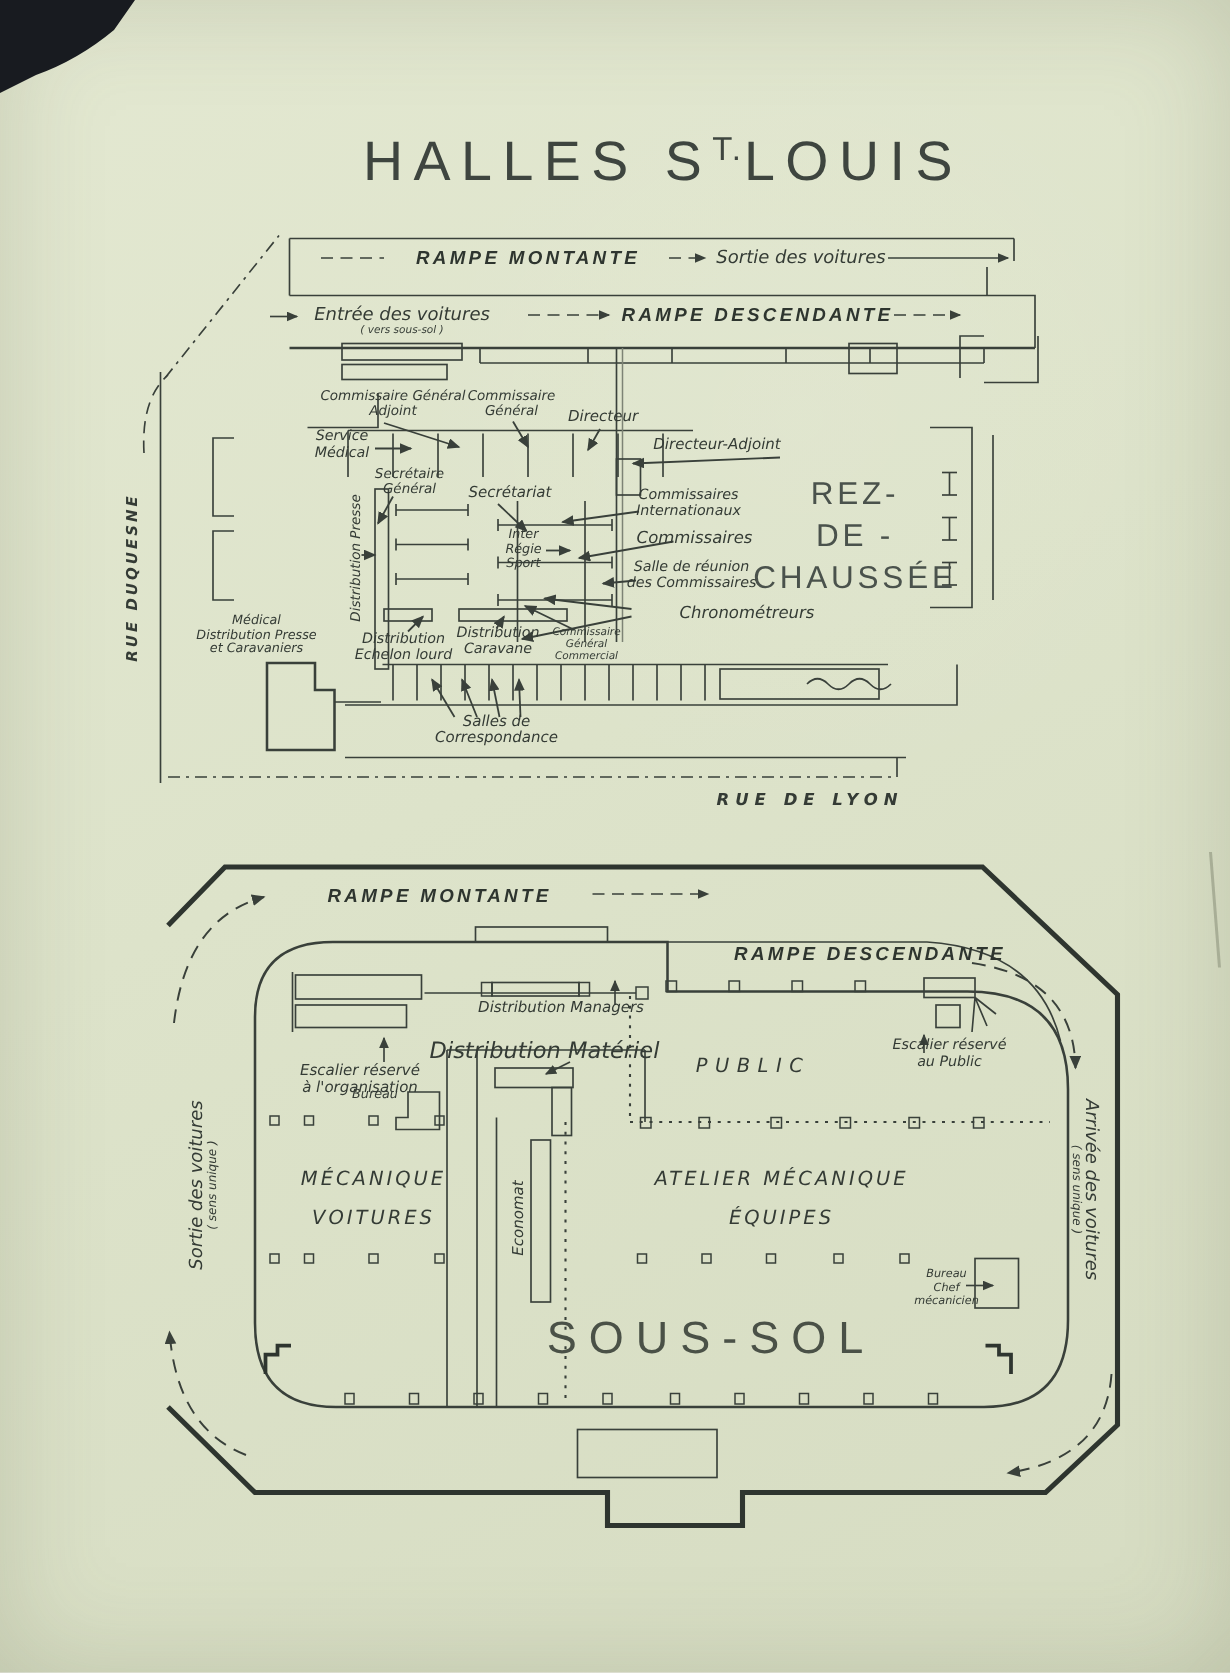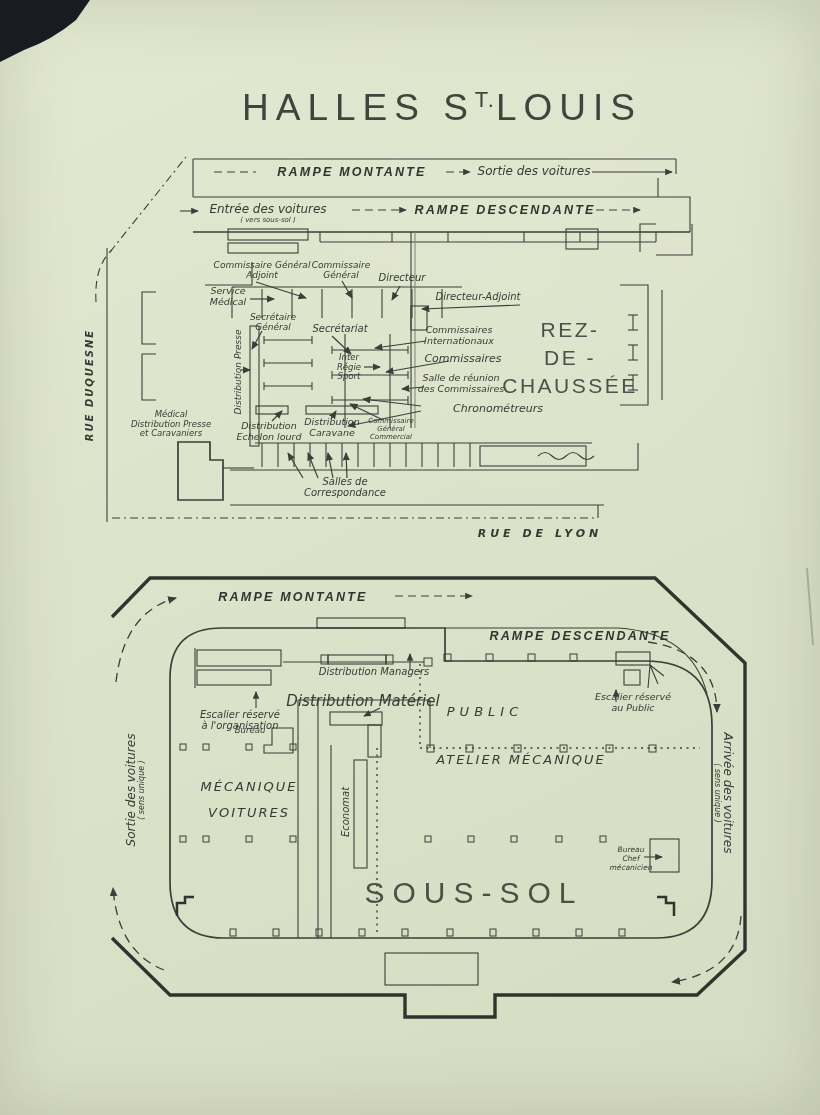--- a/index.html
+++ b/index.html
@@ -371,45 +371,46 @@
     </div>
 <div class="L" style="left:332px;top:428px;font-size:9.5px;">
       <div>Distribution</div>
       <div>Caravane</div>
     </div>
 <div class="L" style="left:391px;top:430px;font-size:7px;">
       <div>Commissaire</div>
       <div>Général</div>
       <div>Commercial</div>
     </div>
-<div class="L" style="left:331px;top:487px;font-size:10px;margin-left:14px;">
+<div class="L" style="left:331px;top:487px;font-size:10px;">
       <div>Salles de</div>
       <div>Correspondance</div>
     </div>
 
 <div class="L RAMP" style="left:293px;top:597px;">RAMPE MONTANTE</div>
 <div class="L RAMP" style="left:580px;top:636px;">RAMPE DESCENDANTE</div>
 <div class="L" style="left:240px;top:720px;font-size:10px;">
       <div>Escalier réservé</div>
       <div>à l'organisation</div>
     </div>
 <div class="L" style="left:374px;top:672px;font-size:10px;">Distribution Managers</div>
 <div class="L" style="left:363px;top:701px;font-size:15px;">Distribution Matériel</div>
 <div class="L" style="left:250px;top:731px;font-size:8.5px;">Bureau</div>
-<div class="L CAP" style="left:485px;top:711px;letter-spacing:5px;">PUBLIC</div>
+<div class="L CAP" style="left:502px;top:711px;letter-spacing:5px;">PUBLIC</div>
 <div class="L" style="left:633px;top:703px;font-size:9.5px;">
       <div>Escalier réservé</div>
       <div>au Public</div>
     </div>
 <div class="L CAP" style="left:249px;top:800px;line-height:26px;">
       <div>MÉCANIQUE</div>
       <div>VOITURES</div>
     </div>
-<div class="L CAP" style="left:521px;top:760px;line-height:26px;font-style:italic;">
+<div class="L CAP" style="left:521px;top:800px;line-height:26px;font-style:italic;">
       <div>ATELIER MÉCANIQUE</div>
+      <div>ÉQUIPES</div>
     </div>
 <div class="L RL" style="left:346px;top:812px;font-size:10px;">Economat</div>
 <div class="L SS" style="left:474px;top:893px;">SOUS-SOL</div>
 <div class="L" style="left:631px;top:858px;font-size:7.5px;line-height:1.2;">
       <div>Bureau</div>
       <div>Chef</div>
       <div>mécanicien</div>
     </div>
 <div class="L RL" style="left:136px;top:790px;">
       <div style="font-size:12px;">Sortie des voitures</div>

